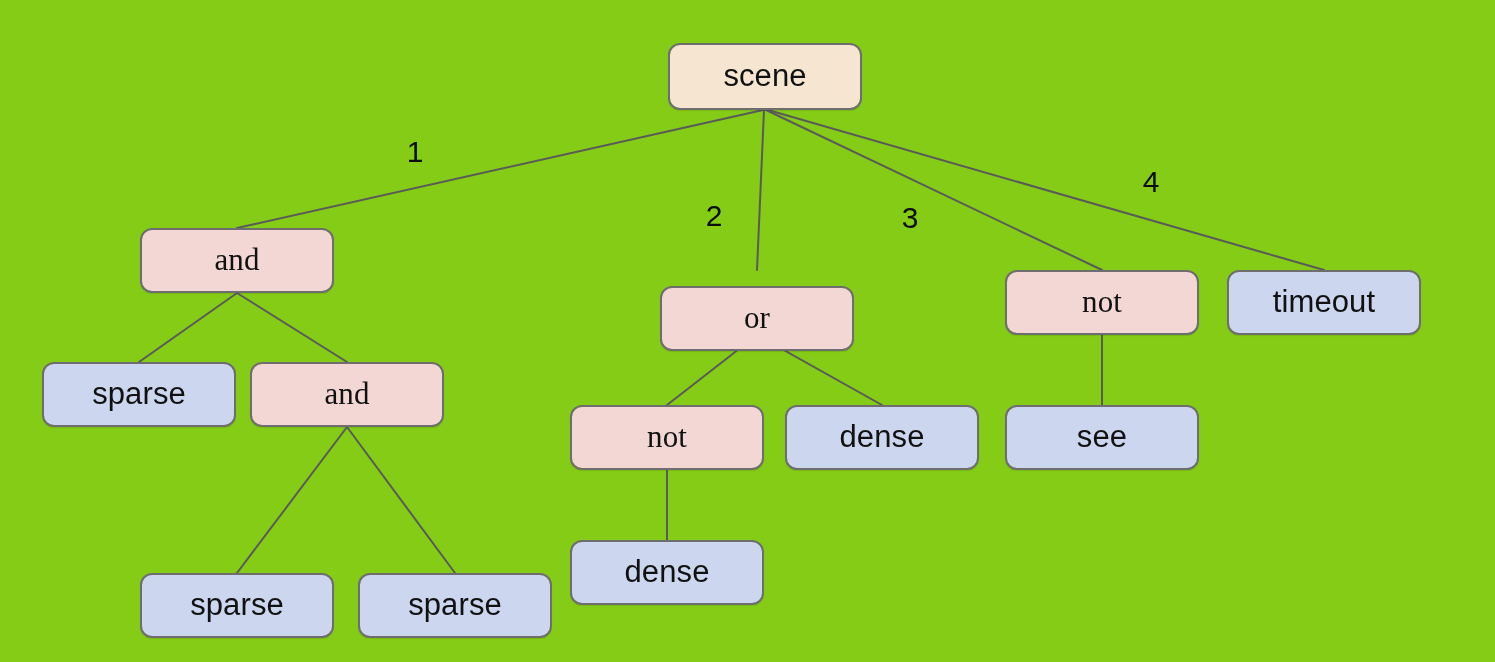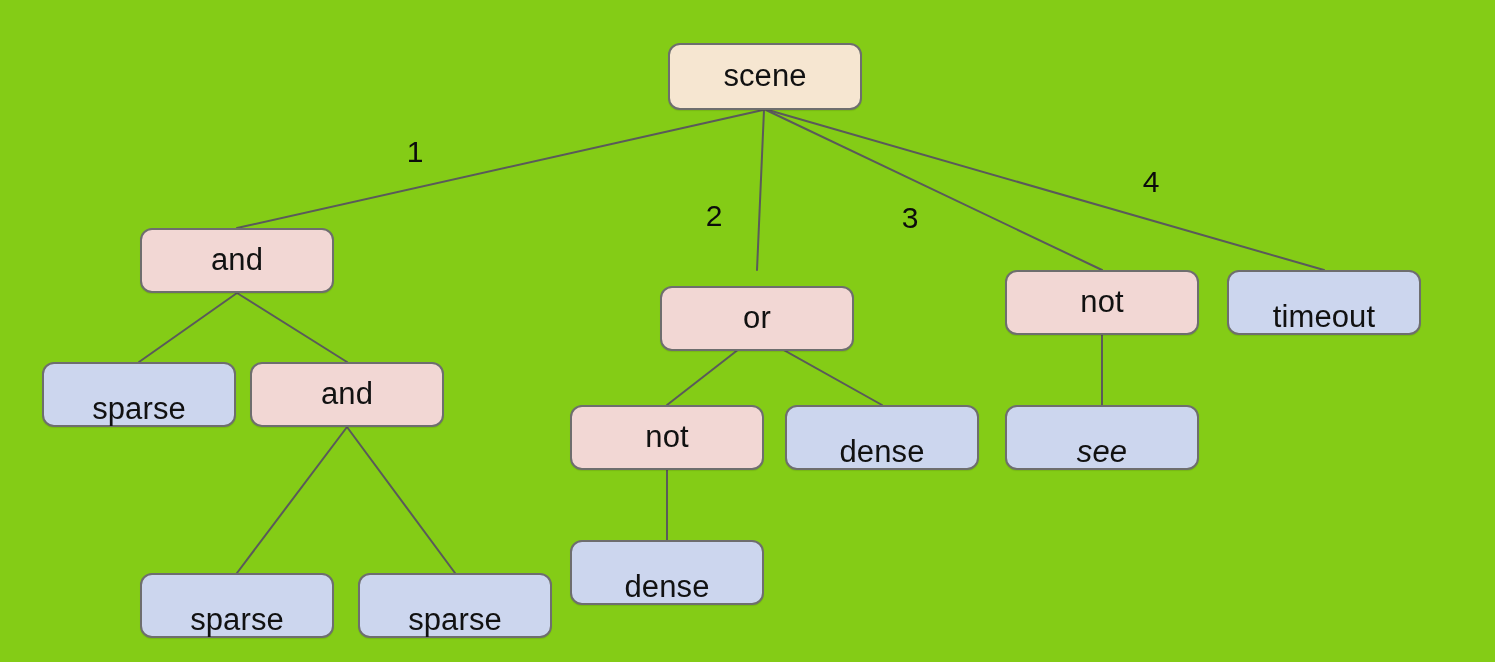--- a/index.html
+++ b/index.html
@@ -38,22 +38,22 @@
     color: #111111;
     letter-spacing: 0.1px;
     white-space: nowrap;
     box-shadow: 0 1px 1px rgba(0,0,0,0.10);
   }
   .node-label {
     display: block;
     transform: translateY(-1px);
   }
   .fill-cream { background: #f6e6d1; }
-  .fill-pink  { background: #f2d7d4; }
-  .fill-blue  { background: #ccd6ee; align-items: flex-end; }
+  .fill-pink  { background: #f2d7d4; font-family: Liberation Serif, serif; }
+  .fill-blue  { background: #ccd6ee; }
   .edge-label {
     position: absolute;
     font-size: 30px;
     line-height: 1;
     color: #0c0c0c;
     white-space: nowrap;
     transform: translate(-50%, -50%);
   }
 </style>
 </head>
@@ -95,21 +95,21 @@
       </div>
       <div class="node fill-pink" style="left: 250px; top: 362px; width: 194px; height: 65px;">
         <span class="node-label">and</span>
       </div>
       <div class="node fill-pink" style="left: 570px; top: 405px; width: 194px; height: 65px;">
         <span class="node-label">not</span>
       </div>
       <div class="node fill-blue" style="left: 785px; top: 405px; width: 194px; height: 65px;">
         <span class="node-label">dense</span>
       </div>
-      <div class="node fill-blue" style="left: 1005px; top: 405px; width: 194px; height: 65px; font-style: italic;">
+      <div class="node fill-blue" style="left: 1005px; top: 405px; width: 194px; height: 65px;">
         <span class="node-label">see</span>
       </div>
       <div class="node fill-blue" style="left: 570px; top: 540px; width: 194px; height: 65px;">
         <span class="node-label">dense</span>
       </div>
       <div class="node fill-blue" style="left: 140px; top: 573px; width: 194px; height: 65px;">
         <span class="node-label">sparse</span>
       </div>
       <div class="node fill-blue" style="left: 358px; top: 573px; width: 194px; height: 65px;">
         <span class="node-label">sparse</span>

